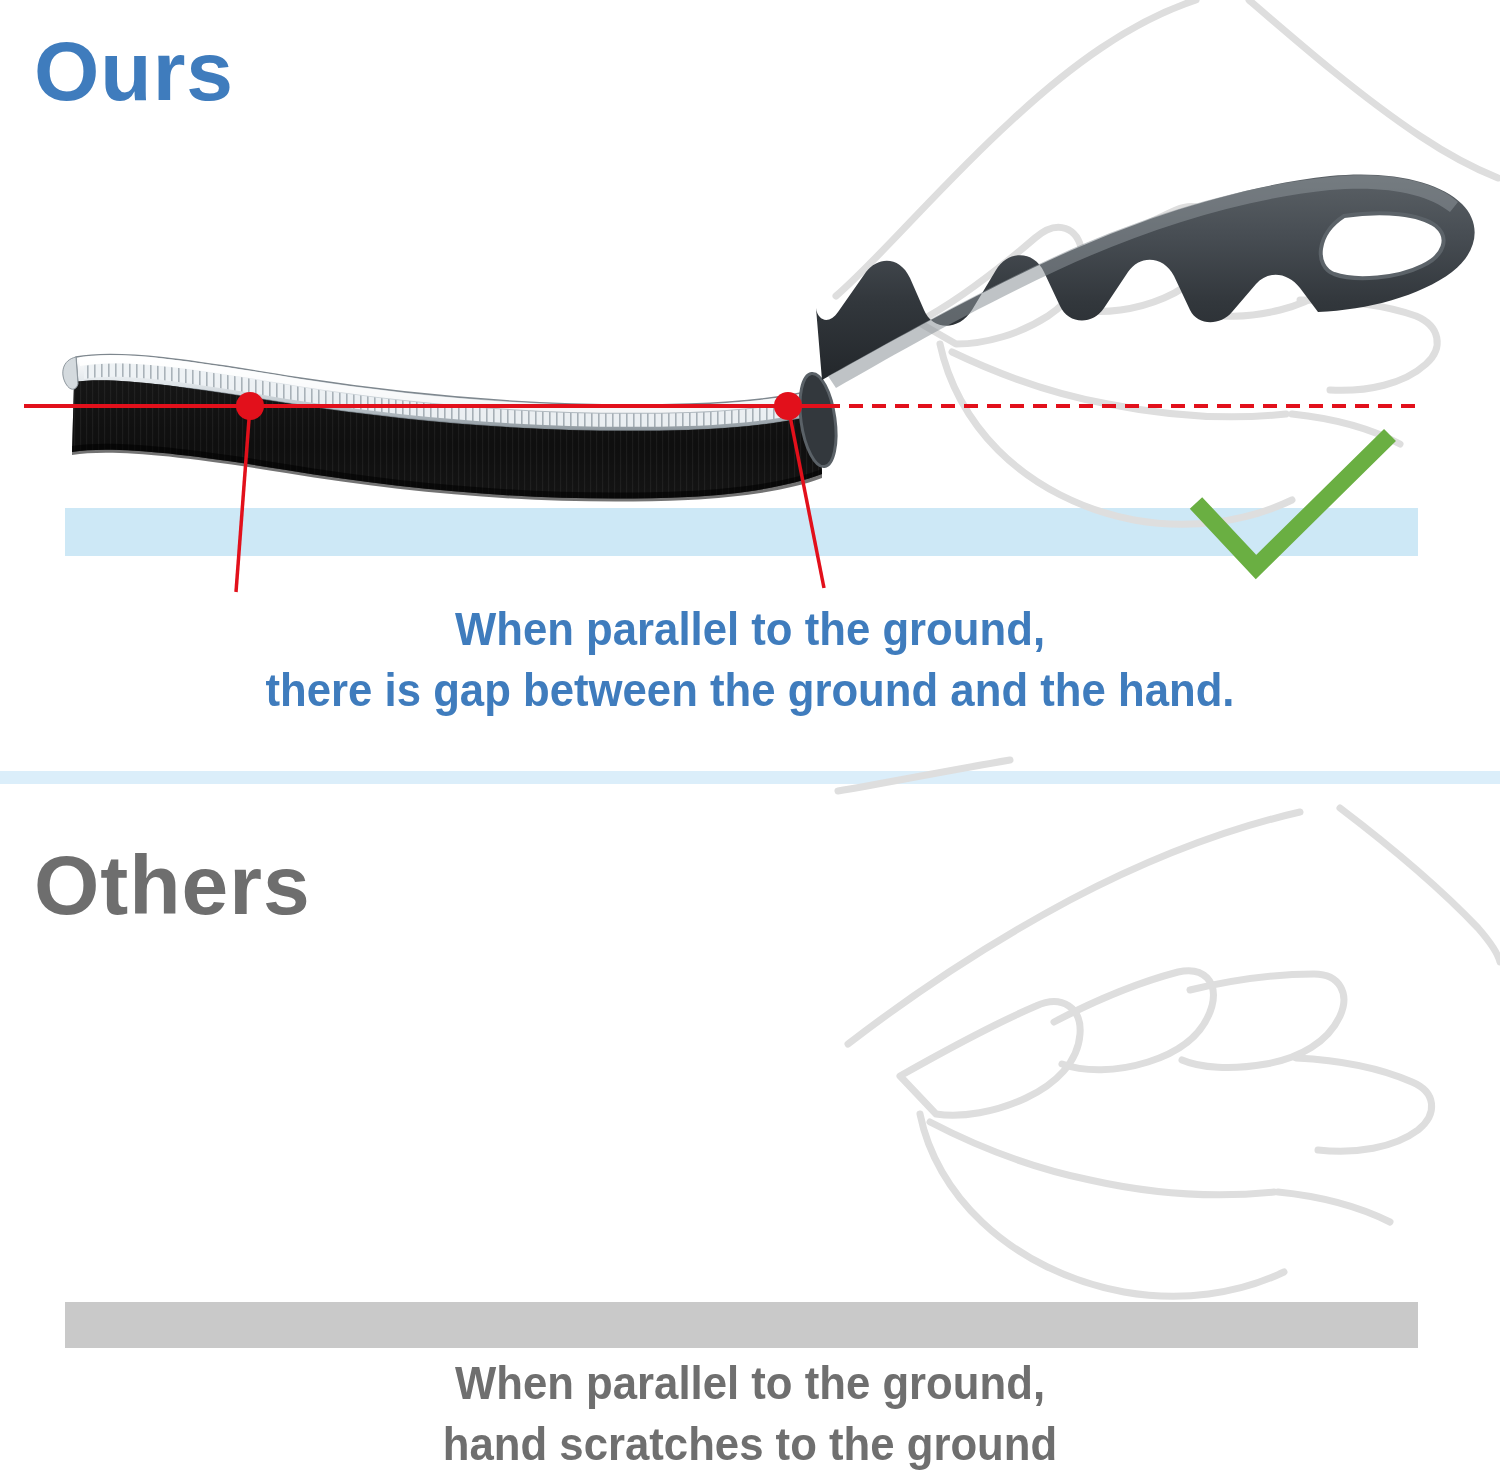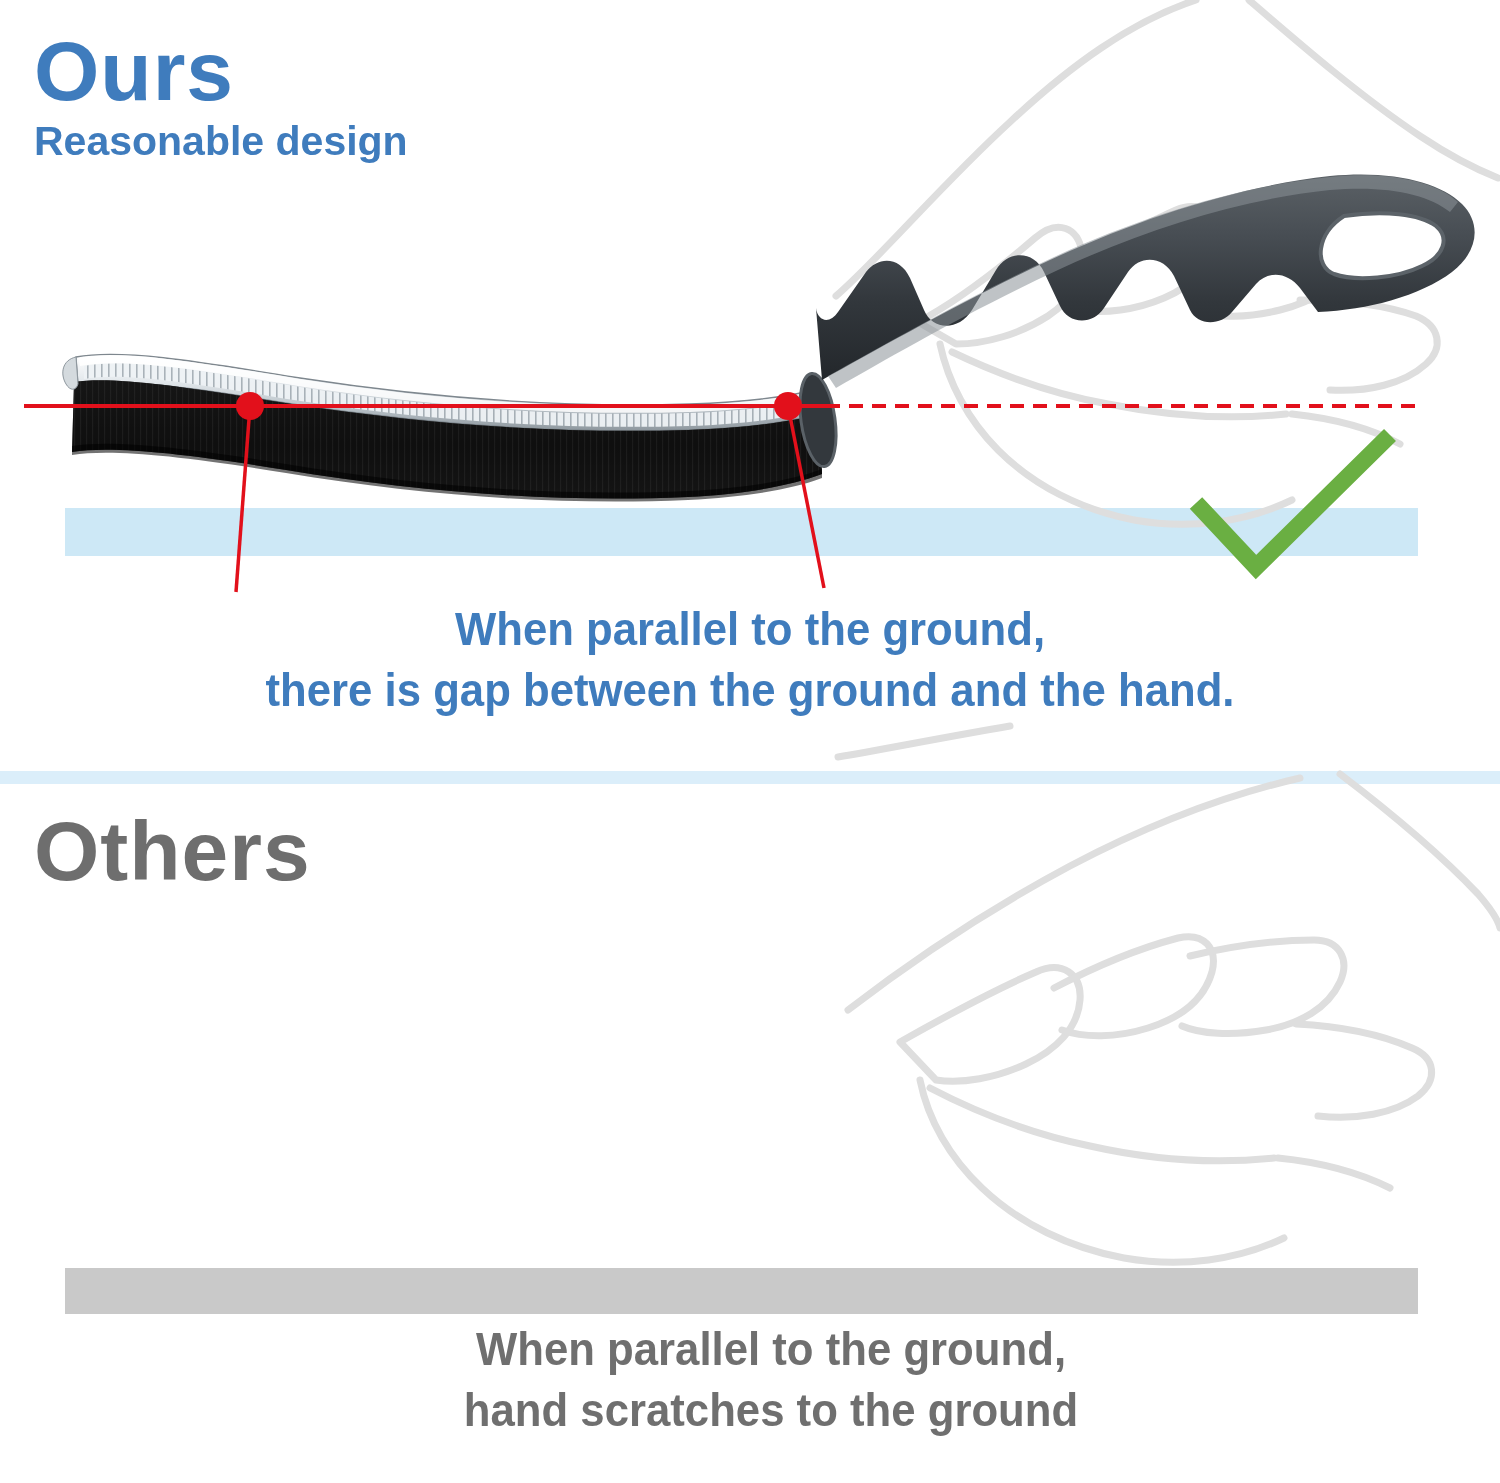--- a/index.html
+++ b/index.html
@@ -5,21 +5,21 @@
   * { margin:0; padding:0; box-sizing:border-box; }
   html,body { background:#ffffff; }
   body {
     width:1500px; height:1483px;
     position:relative; overflow:hidden;
     font-family:"Liberation Sans", sans-serif;
     background:#ffffff;
   }
   .panel { position:absolute; left:0; width:1272px; }
   #panel-ours   { top:0;   height:775px; }
-  #panel-others { top:756px; height:693px;padding-left:21px; }
+  #panel-others { top:790px; height:693px; }
 
   
   .heading-block { position:absolute; left:34px; }
   .h-title {
     font-size:84px; font-weight:bold; line-height:0.98;
     letter-spacing:1px;
   }
   .h-sub { font-size:41px; line-height:1.15; margin-top:6px; }
   .blue .h-title, .blue .h-sub { color:#3f7cbd; }
   .blue  .h-sub { font-weight:bold; }
@@ -44,21 +44,20 @@
   
   svg.layer { position:absolute; left:0; top:0; overflow:visible; }
 </style>
 </head>
 <body>
 
 <div class="panel" id="panel-ours">
 
   <div class="heading-block blue" style="top:30px;">
     <div class="h-title">Ours</div>
-    <div class="h-sub">Reasonable design</div>
   </div>
 
   <div class="ground" id="ground-blue"></div>
 
   <svg class="layer" width="1500" height="775" viewBox="0 0 1500 775">
     <defs>
       <linearGradient id="gHandleTop" x1="0" y1="0" x2="0" y2="1">
         <stop offset="0" stop-color="#5b6166"></stop>
         <stop offset="0.30" stop-color="#474d53"></stop>
         <stop offset="0.62" stop-color="#32373c"></stop>

